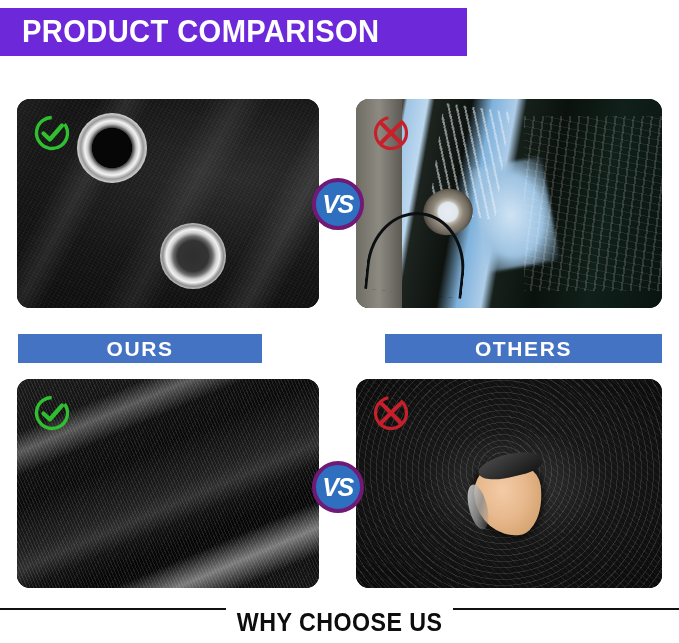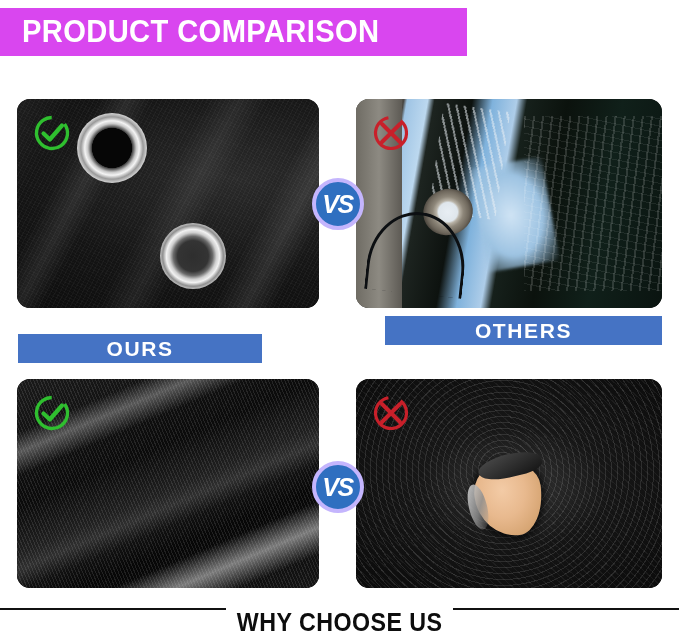--- a/index.html
+++ b/index.html
@@ -17,21 +17,21 @@
     -webkit-font-smoothing: antialiased;
   }
 
   
   .header-banner {
     position: absolute;
     left: 0px;
     top: 8px;
     width: 467px;
     height: 48px;
-    background: #d946ef;
+    background: #6d28d9;
     display: flex;
     align-items: center;
     box-sizing: border-box;
     padding-left: 22px;
   }
   .header-title {
     color: #ffffff;
     font-size: 31px;
     font-weight: bold;
     letter-spacing: 0.4px;
@@ -228,21 +228,21 @@
   }
   .status-icon svg { display: block; width: 100%; height: 100%; }
 
   
   .vs-badge {
     position: absolute;
     width: 52px;
     height: 52px;
     border-radius: 50%;
     background: #2f6fc0;
-    border: 4px solid #c4b5fd;
+    border: 4px solid #701a75;
     box-sizing: border-box;
     display: flex;
     align-items: center;
     justify-content: center;
     z-index: 6;
   }
   .vs-badge-top    { left: 312px; top: 178px; }
   .vs-badge-bottom { left: 312px; top: 461px; }
   .vs-text {
     color: #ffffff;
@@ -269,21 +269,21 @@
   
   .label-bar {
     position: absolute;
     height: 29px;
     background: #4573c4;
     display: flex;
     align-items: center;
     justify-content: center;
   }
   .label-bar-ours   { left: 18px;  top: 334px; width: 244px; }
-  .label-bar-others { left: 385px; top: 316px; width: 277px; }
+  .label-bar-others { left: 385px; top: 334px; width: 277px; }
   .label-text {
     color: #ffffff;
     font-size: 21px;
     font-weight: bold;
     letter-spacing: 1.6px;
     font-family: "Liberation Sans", sans-serif;
   }
 
   
   .footer {

